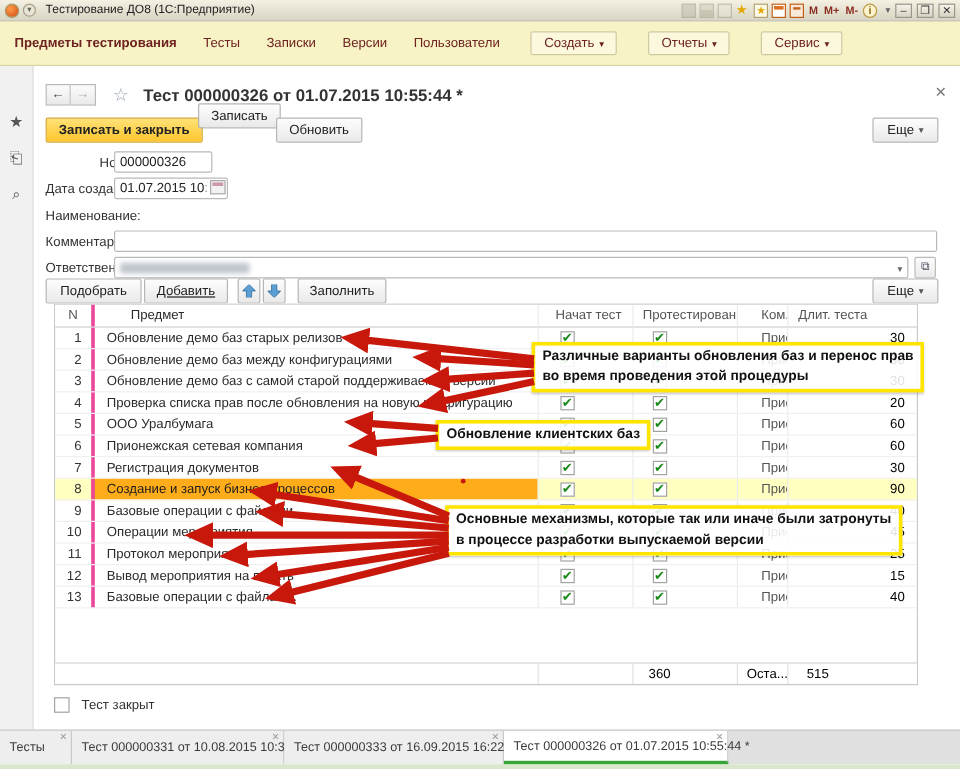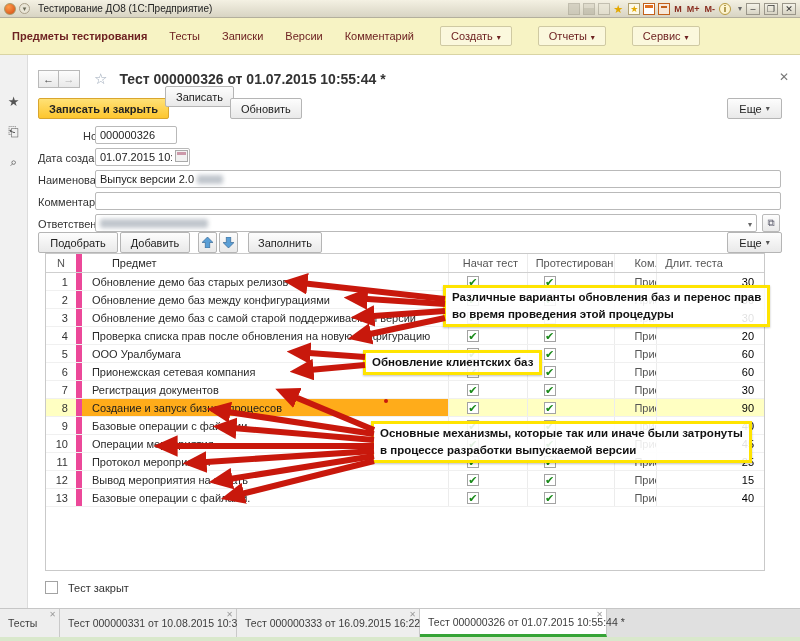--- a/index.html
+++ b/index.html
@@ -72,21 +72,21 @@
     background:linear-gradient(#fdfdfd,#e9e9e9); display:flex; align-items:center; justify-content:center; }
 
   
   .table { position:absolute; left:45px; top:253px; width:720px; height:318px;
     border:1px solid #c9c9c9; background:#fff; font-size:11px; z-index:5; }
   .thead { display:flex; height:19px; align-items:center; color:#555;
     border-bottom:1px solid #cfcfcf; background:#fff; }
   .thead .c { height:100%; display:flex; align-items:center; }
   .c { overflow:hidden; white-space:nowrap; }
   .cn   { width:30px;  justify-content:center; text-align:right; }
-  .csubj{ width:373px; padding-left:10px; border-left:6px solid #ec4899; color:#2b2b2b; }
+  .csubj{ width:373px; padding-left:10px; border-left:3px solid #ec4899; color:#2b2b2b; }
   .cst  { width:79px;  padding-left:18px; border-left:1px solid #ececec; }
   .cts  { width:88px;  padding-left:16px; border-left:1px solid #ececec; }
   .ccom { width:42px;  padding-left:19px;  border-left:1px solid #ececec; color:#555; }
   .cdur { width:108px; padding-right:10px; text-align:right; border-left:1px solid #ececec; }
   .thead .csubj { padding-left:30px; }
   .thead .cst { padding-left:14px; } .thead .cts { padding-left:8px; }
   .thead .cdur { text-align:left; padding-left:8px; }
   .trow { display:flex; height:18px; align-items:center; border-bottom:1px solid #f0f0f0; }
   .trow .c { display:flex; align-items:center; height:100%; }
   .trow .cn { justify-content:flex-end; padding-right:8px; color:#333; }
@@ -154,21 +154,21 @@
       <span class="winctl">❐</span>
       <span class="winctl">✕</span>
     </div>
   </div>
 
   <div class="menuband">
     <span class="mitem first">Предметы тестирования</span>
     <span class="mitem">Тесты</span>
     <span class="mitem">Записки</span>
     <span class="mitem">Версии</span>
-    <span class="mitem">Комментарий</span>
+    <span class="mitem">Пользователи</span>
     <span class="mbtn"><span>Создать</span><span class="caret">▾</span></span>
     <span class="mbtn"><span>Отчеты</span><span class="caret">▾</span></span>
     <span class="mbtn"><span>Сервис</span><span class="caret">▾</span></span>
   </div>
 
   <div class="sidebar">
     <span class="sic"><span class="grid9"></span></span>
     <span class="sic">★</span>
     <span class="sic">⎗</span>
     <span class="sic" style="font-size:12px;">⌕</span>
@@ -193,37 +193,33 @@
   <div class="flabel" style="top:130px;margin-left:45px;">Номер:</div>
   <input class="finput" style="left: 95px; top: 126px; width: 82px;" readonly="" value="000000326">
 
   <div class="flabel" style="top:152px;">Дата создания:</div>
   <div style="position:absolute; left:95px; top:148px; width:95px; height:18px;">
     <input class="finput" style="left: 0px; top: 0px; width: 95px; padding-right: 17px;" readonly="" value="01.07.2015 10:55:44">
     <span class="calbtn"></span>
   </div>
 
   <div class="flabel" style="top:174px;">Наименование:</div>
-  <div class="finput" style="left:95px; top:170px; width:686px;">
-    <span>Выпуск версии 2.0</span>
-      <span class="redact" style="width:26px; margin-left:3px;"></span>
-  </div>
 
   <div class="flabel" style="top:196px;">Комментарий:</div>
   <input class="finput" style="left: 95px; top: 192px; width: 686px;" readonly="" value="">
 
   <div class="flabel" style="top:218px;">Ответственный:</div>
   <div class="finput" style="left:95px; top:214px; width:662px; position:absolute;">
     <span class="redact" style="width:108px;"></span>
     <span class="ddcaret">▾</span>
   </div>
   <span class="openbtn" style="left:762px; top:214px;">⧉</span>
 
   <div class="btn" style="left:38px;  top:232px; width:80px;">Подобрать</div>
-  <div class="btn" style="left:118px; top:232px; width:70px; left:120px;">Добавить</div>
+  <div class="btn" style="left:118px; top:232px; width:70px; left:120px;text-decoration:underline;">Добавить</div>
   <div class="arrbtn" style="left:198px; top:232px;">
     <svg width="11" height="11" viewBox="0 0 10 10">
         <path d="M5 0 L10 5 L7 5 L7 10 L3 10 L3 5 L0 5 Z" fill="#5a9fd6" stroke="#33648f" stroke-width=".6"></path>
       </svg>
   </div>
   <div class="arrbtn" style="left:219px; top:232px;">
     <svg width="11" height="11" viewBox="0 0 10 10">
         <path d="M5 10 L0 5 L3 5 L3 0 L7 0 L7 5 L10 5 Z" fill="#5a9fd6" stroke="#33648f" stroke-width=".6"></path>
       </svg>
   </div>
@@ -393,20 +389,27 @@
           <div class="c cst">
             <span class="cb">✔</span>
           </div>
           <div class="c cts">
             <span class="cb">✔</span>
           </div>
           <div class="c ccom">Прио...</div>
           <div class="c cdur">40</div>
         </div>
       </div>
+    <div class="tfoot">
+      <div class="fcell" style="width:403px; border-left:none;"></div>
+      <div class="fcell" style="width:79px;"></div>
+      <div class="fcell" style="width:88px; padding-left:13px;">360</div>
+      <div class="fcell" style="width:42px; padding-left:7px;">Оста...</div>
+      <div class="fcell" style="width:108px; padding-left:15px;">515</div>
+    </div>
   </div>
 
   <div class="ann" style="left:443px; top:285px;">
     <div>Различные варианты обновления баз и перенос прав</div>
     <div>во время проведения этой процедуры</div>
   </div>
   <div class="ann" style="left:363px; top:350px;">
     <div>Обновление клиентских баз</div>
   </div>
   <div class="ann" style="left:371px; top:421px;">

